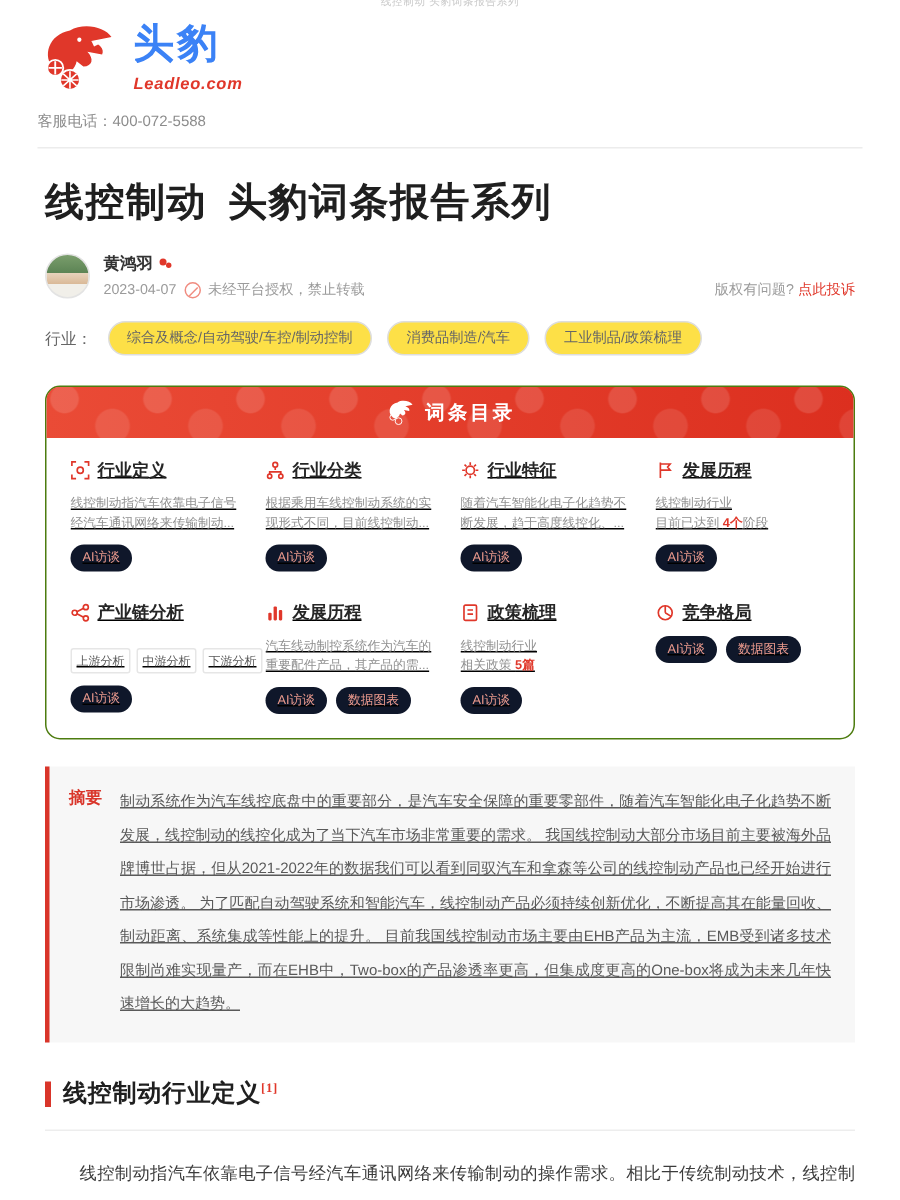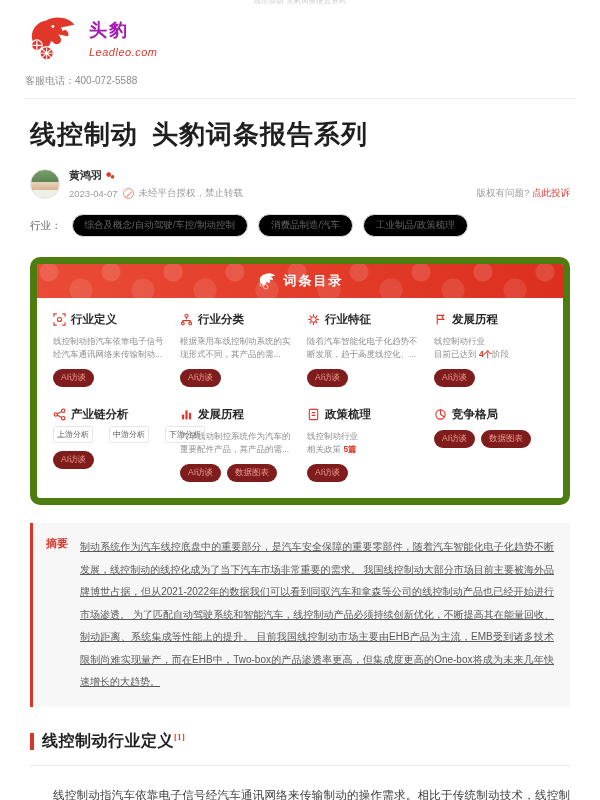--- a/index.html
+++ b/index.html
@@ -7,22 +7,22 @@
   body { font-family:"Liberation Sans","DejaVu Sans",sans-serif; }
   .page { position:relative; width:600px; height:800px; margin:0 auto; background:#fff; overflow:hidden; }
 
   .print-header { position:absolute; top:-4px; left:0; right:0; text-align:center; font-size:7px; color:#c9c9c9; letter-spacing:.5px; }
 
   
   .site-header { padding:14px 25px 0 25px; }
   .logo-row { display:flex; align-items:center; gap:10px; cursor:pointer; }
   .logo-mark { width:54px; height:50px; flex:0 0 auto; }
   .logo-text { display:flex; flex-direction:column; line-height:1; }
-  .logo-cn { font-size:18px; font-weight:bold; color:#a21caf; letter-spacing:2px; }
-  .logo-en { font-size:11px; font-weight:normal; font-style:italic; color:#e0372a; margin-top:8px; letter-spacing:.5px; }
+  .logo-cn { font-size:27px; font-weight:bold; color:#3b82f6; letter-spacing:2px; }
+  .logo-en { font-size:11px; font-weight:bold; font-style:italic; color:#e0372a; margin-top:8px; letter-spacing:.5px; }
   .service-phone { margin-top:10px; font-size:10px; color:#8c8c8c; }
   .header-divider { margin-top:10px; border-bottom:1px solid #ececec; }
 
   
   .main { padding:0 30px; }
   .article-title { margin-top:18px; font-size:26px; font-weight:bold; color:#1f1f1f; letter-spacing:1px; }
   .title-gap { display:inline-block; width:14px; }
 
   .author-row { margin-top:16px; display:flex; align-items:flex-end; }
   .author-left { display:flex; gap:9px; align-items:center; }
@@ -32,45 +32,45 @@
   .author-name { font-size:11px; font-weight:bold; color:#333; cursor:pointer; }
   .mini-logo { width:9px; height:9px; }
   .date-line { display:flex; align-items:center; gap:5px; font-size:9.5px; color:#9b9b9b; }
   .ban-icon { width:11px; height:11px; border:1px solid #f08c80; border-radius:50%; position:relative; display:inline-block; }
   .ban-icon::after { content:""; position:absolute; left:1px; top:4.5px; width:8px; border-top:1px solid #f08c80; transform:rotate(-45deg); }
   .copyright { margin-left:auto; font-size:9.5px; color:#9b9b9b; }
   .complaint-link { color:#e0372a; cursor:pointer; }
 
   .industry-row { margin-top:14px; display:flex; align-items:center; gap:10px; }
   .industry-label { font-size:10.5px; color:#666; }
-  .industry-pill { border:1px solid #ddd; border-radius:13px; padding:4px 12px; font-size:9.5px; color:#666; background:#000000; cursor:pointer; white-space:nowrap; }
-
-  
-  .dir-card { margin-top:20px; border-radius:10px; border:7px solid #4d7c0f; overflow:hidden; background:#fff; }
+  .industry-pill { border:1px solid #ddd; border-radius:13px; padding:4px 12px; font-size:9.5px; color:#666; background:#fde047; cursor:pointer; white-space:nowrap; }
+
+  
+  .dir-card { margin-top:20px; border-radius:10px; border:1px solid #4d7c0f; overflow:hidden; background:#fff; }
   .dir-header { height:34px; display:flex; align-items:center; justify-content:center; gap:7px;
     background-color:#e23b2c;
     background-image:
       radial-gradient(circle at 12px 8px, rgba(255,255,255,.13) 9px, transparent 10px),
       radial-gradient(circle at 44px 26px, rgba(255,255,255,.10) 11px, transparent 12px),
       linear-gradient(90deg,#ea4b36 0%, #dc2f1f 100%);
     background-size:62px 36px, 62px 36px, 100% 100%;
   }
   .dir-header-title { color:#fff; font-size:13px; font-weight:bold; letter-spacing:2px; }
   .dir-logo { width:20px; height:18px; }
   .dir-body { padding:14px 16px 16px 16px; display:grid; grid-template-columns:repeat(4,1fr); column-gap:14px; row-gap:20px; }
-  .dir-cell { cursor:pointer; min-width:0; }
+  .dir-cell { cursor:pointer; min-width:0;text-decoration:underline; }
   .cell-title-row { display:flex; align-items:center; gap:5px; }
   .cell-icon { width:13px; height:13px; flex:0 0 auto; }
   .cell-title { font-size:11.5px; font-weight:bold; color:#262626; white-space:nowrap; }
   .cell-desc { margin-top:8px; font-size:8.5px; color:#909090; line-height:13px; height:26px; overflow:hidden; }
   .cell-desc .hl { color:#e0372a; font-weight:bold; }
-  .cell-subtags { margin-top:4px; display:flex; gap:16px; }
+  .cell-subtags { margin-top:16px; display:flex; gap:4px; }
   .subtag { border:1px solid #e6e6e6; border-radius:2px; padding:2px 3px; font-size:8px; color:#595959; white-space:nowrap; }
   .cell-tags { margin-top:8px; display:flex; gap:6px; }
-  .pill-tag { background:#7f1d1d; color:#eb9a8d; border-radius:9px; padding:3px 8px; font-size:8.5px; white-space:nowrap; }
+  .pill-tag { background:#0f172a; color:#eb9a8d; border-radius:9px; padding:3px 8px; font-size:8.5px; white-space:nowrap; }
 
   
   .abstract { margin-top:18px; display:flex; gap:12px; background:#f7f7f7; border-left:3px solid #d9352a; padding:13px 16px 13px 13px; }
   .abstract-label { flex:0 0 auto; font-size:11px; font-weight:bold; color:#d9352a; }
   .abstract-text { font-size:10px; color:#595959; line-height:22.5px; text-align:justify;text-decoration:underline; }
 
   
   .section-head { margin-top:24px; display:flex; align-items:center; gap:8px; }
   .section-bar { width:4px; height:17px; background:#d9352a; }
   .section-title { font-size:16px; font-weight:bold; color:#1f1f1f; letter-spacing:.5px;font-family:Liberation Serif, serif; }
@@ -168,21 +168,21 @@
         <div class="dir-cell">
           <div class="cell-title-row">
             <svg class="cell-icon" viewBox="0 0 14 14" fill="none" stroke="#e0372a" stroke-width="1.2">
                 <circle cx="7" cy="3" r="1.7"></circle>
                 <path d="M7 4.7v2.1M3 9.8V8.2h8v1.6"></path>
                 <circle cx="3" cy="11.3" r="1.5"></circle>
                 <circle cx="11" cy="11.3" r="1.5"></circle>
               </svg>
             <span class="cell-title">行业分类</span>
           </div>
-          <div class="cell-desc">根据乘用车线控制动系统的实现形式不同，其产品的需...</div>
+          <div class="cell-desc">根据乘用车线控制动系统的实现形式不同，目前线控制动...</div>
           <div class="cell-tags">
               <span class="pill-tag">AI访谈</span>
             </div>
         </div>
 
         <div class="dir-cell">
           <div class="cell-title-row">
             <svg class="cell-icon" viewBox="0 0 14 14" fill="none" stroke="#e0372a" stroke-width="1.2">
                 <circle cx="7" cy="7" r="3"></circle>
                 <path d="M7 1.2v2M7 10.8v2M1.2 7h2M10.8 7h2M2.9 2.9l1.4 1.4M9.7 9.7l1.4 1.4M11.1 2.9L9.7 4.3M4.3 9.7l-1.4 1.4"></path>

